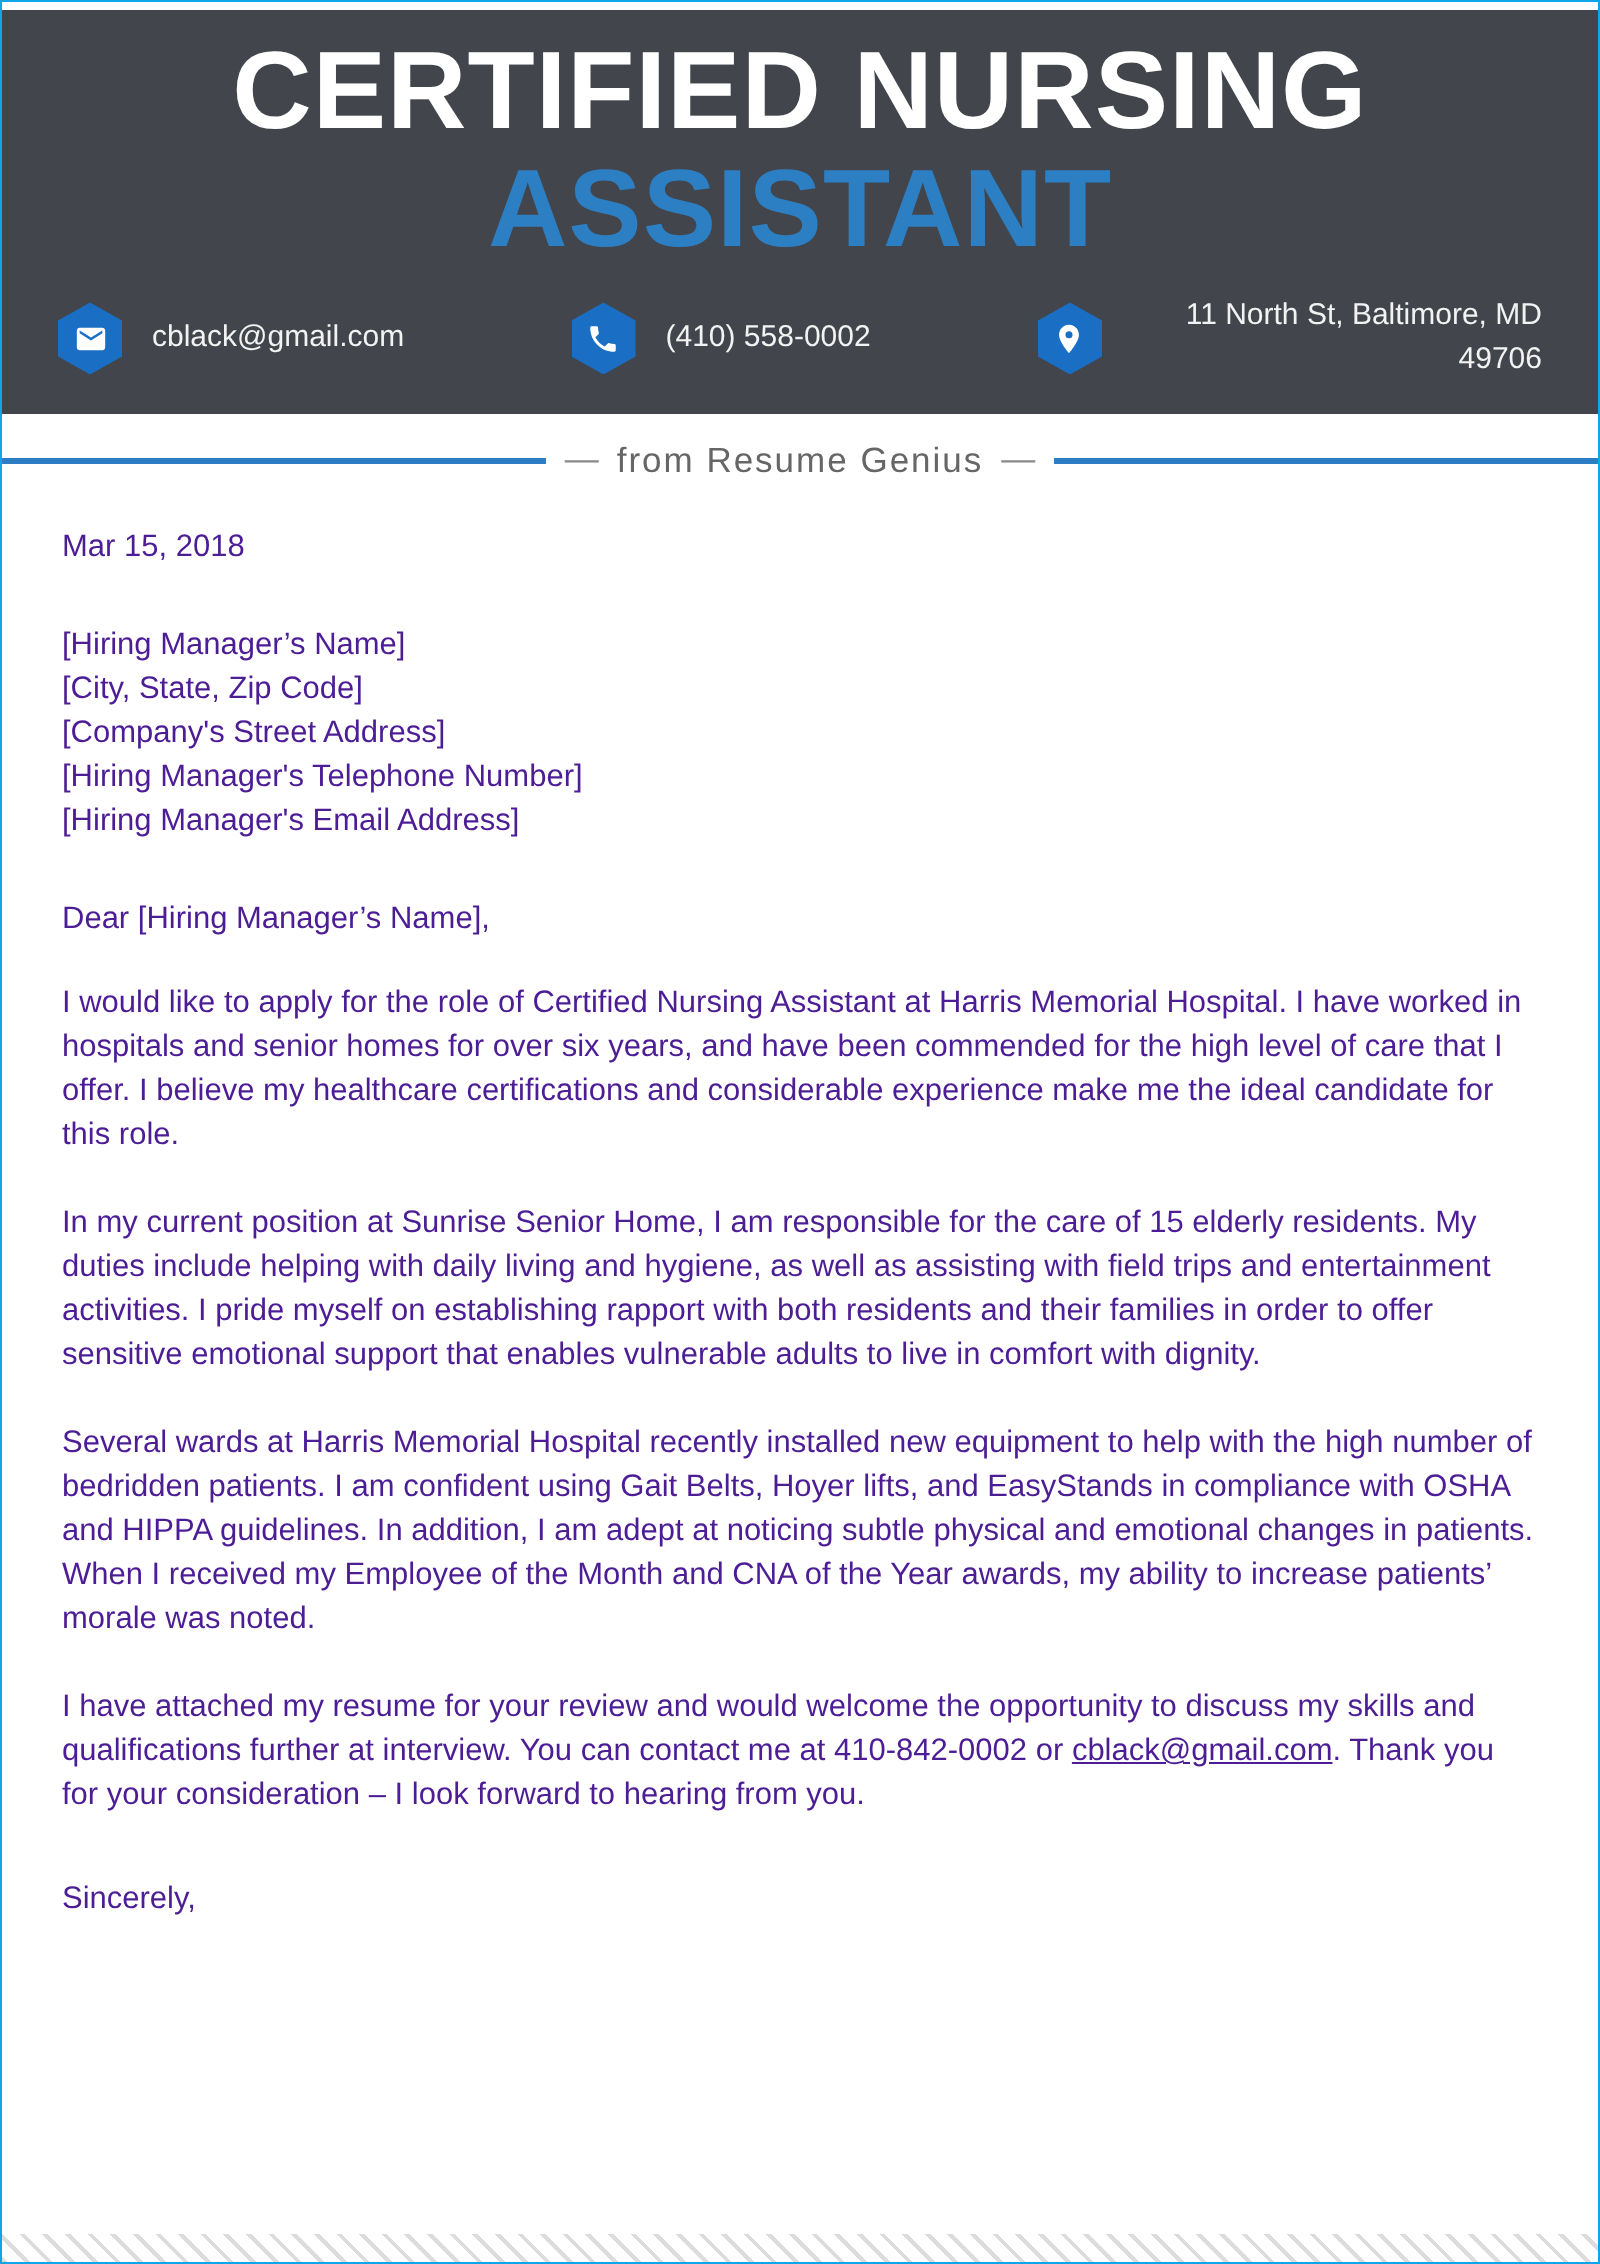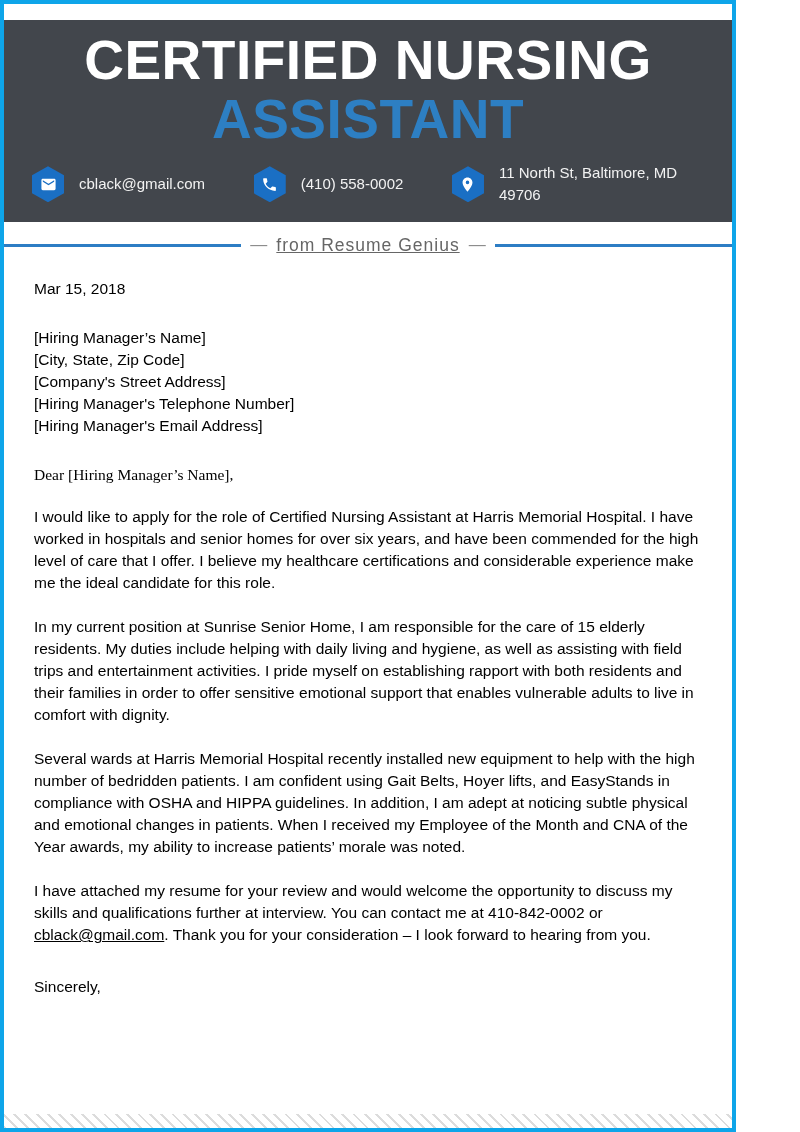--- a/index.html
+++ b/index.html
@@ -4,24 +4,24 @@
 <style>
   * { box-sizing: border-box; }
   html, body { margin: 0; padding: 0; }
   body {
     width: 800px; height: 1132px;
     background: #ffffff;
     font-family: "Liberation Sans", sans-serif;
   }
   .page {
     position: relative;
-    width: 736px; height: 1132px;
+    width: 800px; height: 1132px;
     background: #ffffff;
-    border: 4px solid #0ea5e9;
-    padding-top: 16px;
+    border: 1px solid #0ea5e9;
+    padding-top: 4px;
     overflow: hidden;
   }
   
   .header {
     background: #42464c;
     padding: 10px 0 16px;
   }
   .title1 {
     text-align: center;
     color: #ffffff;
@@ -52,48 +52,47 @@
     display: flex; align-items: center; justify-content: center;
     flex: none;
   }
   .hex svg { width: 17px; height: 17px; fill: #ffffff; }
   .contact-text {
     color: #f2f2f2;
     font-size: 15px;
     margin-left: 15px;
     line-height: 22px;
   }
-  .address-text { text-align: left; min-width: 205px; }
+  .address-text { text-align: right; min-width: 205px; }
   
   .divider {
     display: flex;
     align-items: center;
     height: 46px;
   }
   .divider .line { flex: 1; height: 3px; background: #2d7dc4; }
   .divider .dash { color: #8a8a8a; font-size: 17px; padding: 0 9px; }
   .divider-label {
     color: #666666;
     font-size: 17.5px;
     letter-spacing: 1px;
     white-space: nowrap;
-    text-decoration: underline;
   }
   
   .letter {
     padding: 10px 30px 0;
-    color: #000000;
+    color: #4c1d95;
     font-size: 15.5px;
     line-height: 22px;
   }
   .letter p { margin: 0; }
   .date { margin-bottom: 27px !important; }
   .recipient { margin-bottom: 27px; }
   .recipient div { line-height: 22px; }
-  .salutation { margin-bottom: 20px !important; font-family: Liberation Serif, serif; }
+  .salutation { margin-bottom: 20px !important; }
   .para { margin-bottom: 22px !important; }
   .email-link { color: inherit; text-decoration: underline; cursor: pointer; }
   .signoff { margin-top: 30px !important; }
   .signature { margin-top: 29px !important; }
   
   .bottom-stripes {
     position: absolute;
     left: 0; right: 0; bottom: 0;
     height: 14px;
     background: repeating-linear-gradient(

